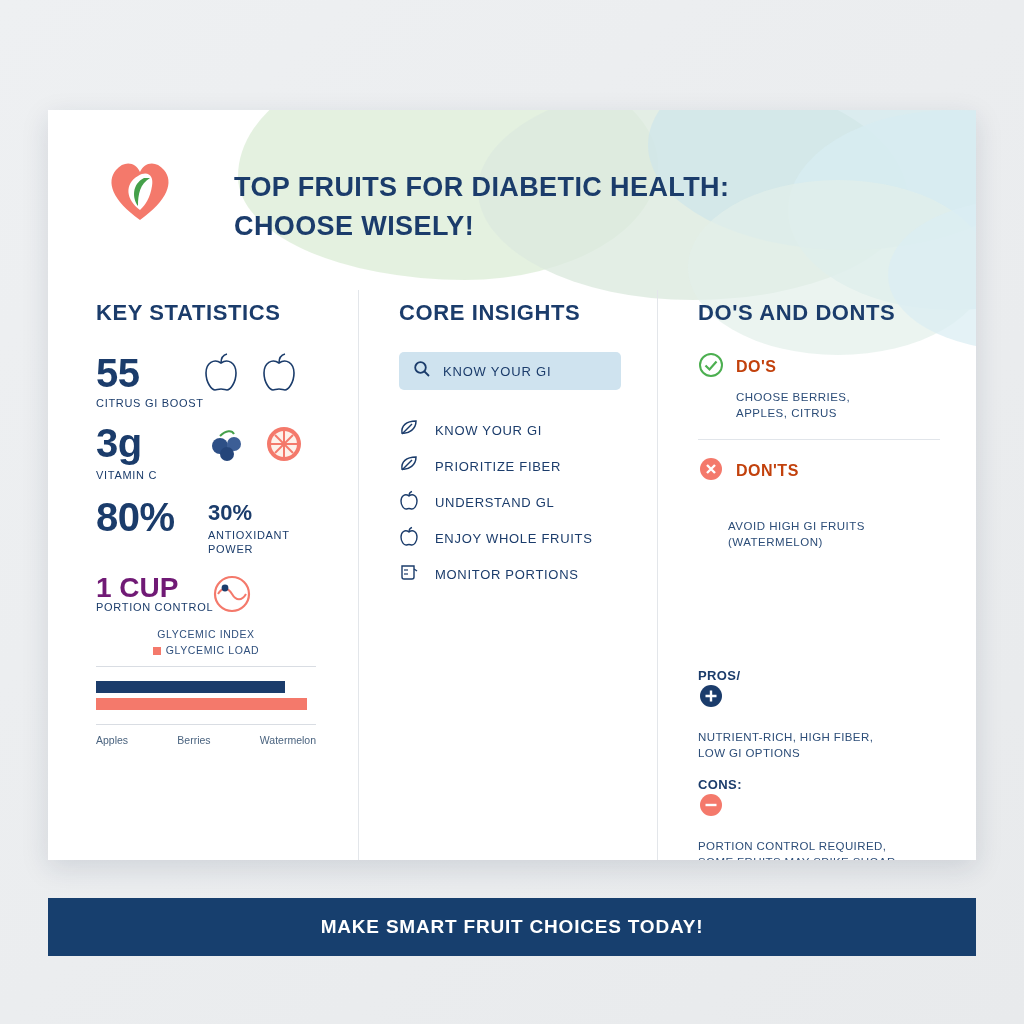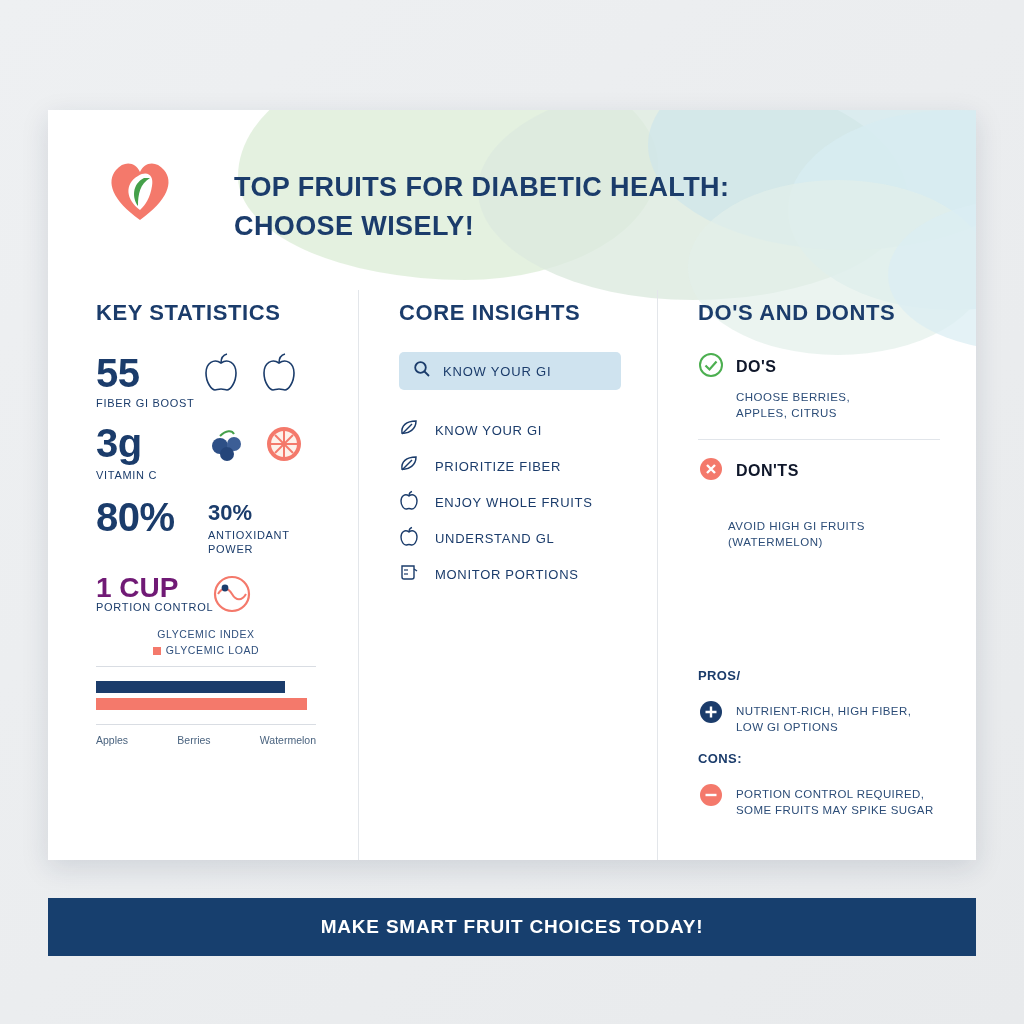--- a/index.html
+++ b/index.html
@@ -139,25 +139,25 @@
   .insight {
     display: flex;
     align-items: center;
     height: 36px;
     margin-bottom: 0px;
   }
   .insight .txt { color:#1b3c6b; font-size: 13px; letter-spacing: .7px; margin-left: 16px; }
 
   
   .dd-head { display:flex; align-items:center; gap:12px; }
-  .dd-title { color:#0f172a; font-size:16px; font-weight:bold; letter-spacing:.5px;}
+  .dd-title { color:#c2410c; font-size:16px; font-weight:bold; letter-spacing:.5px;}
   .dd-body { color:#2c4d78; font-size:11.5px; line-height:16px; letter-spacing:.5px; margin: 7px 0 0 38px;}
   .divider { height:1px; background:#e1e5ea; margin: 18px 0 16px 0;}
   .pc-title { color:#1b3c6b; font-size:13px; font-weight:bold; letter-spacing:.4px; }
-  .pc-row { display:flex; align-items:flex-start; gap:12px; margin-top: 16px;}
+  .pc-row { display:flex; align-items:flex-start; gap:12px; margin-top: 0; flex-direction: column;}
   .pc-text { color:#2c4d78; font-size:11.5px; line-height:16px; letter-spacing:.4px; padding-top:4px;}
 
   .footer {
     position: absolute;
     left: 48px;
     top: 898px;
     width: 928px;
     height: 58px;
     background: #173f6e;
     display:flex;
@@ -200,21 +200,21 @@
       </div>
     </div>
 
     <div class="columns">
 
       <div class="col col-1">
         <div class="col-title">KEY STATISTICS</div>
 
         <div class="stat-row" style="height:56px;">
           <div class="stat-big abs" style="left:0; top:0;">55</div>
-          <div class="stat-small abs" style="left:0; top:44px;">FIBER GI BOOST</div>
+          <div class="stat-small abs" style="left:0; top:44px;">CITRUS GI BOOST</div>
           <span class="abs" style="left:106px; top:0;">
             <svg width="38" height="40" viewBox="0 0 38 40">
                 <path d="M19 11 c -7 -5 -15 0 -15 10 c 0 10 6 17 9 17 c 2 0 3 -1 6 -1 c 3 0 4 1 6 1 c 3 0 9 -7 9 -17 c 0 -10 -8 -15 -15 -10 Z" fill="none" stroke="#1b3c6b" stroke-width="1.6"></path>
                 <path d="M19 11 c 0 -5 2 -8 6 -9" fill="none" stroke="#1b3c6b" stroke-width="1.6"></path>
               </svg>
           </span>
           <span class="abs" style="left:164px; top:0;">
             <svg width="38" height="40" viewBox="0 0 38 40">
                 <path d="M19 11 c -7 -5 -15 0 -15 10 c 0 10 6 17 9 17 c 2 0 3 -1 6 -1 c 3 0 4 1 6 1 c 3 0 9 -7 9 -17 c 0 -10 -8 -15 -15 -10 Z" fill="none" stroke="#1b3c6b" stroke-width="1.6"></path>
                 <path d="M19 11 c 0 -5 2 -8 6 -9" fill="none" stroke="#1b3c6b" stroke-width="1.6"></path>
@@ -313,30 +313,30 @@
           </span>
           <span class="txt">PRIORITIZE FIBER</span>
         </div>
         <div class="insight">
           <span>
             <svg width="20" height="20" viewBox="0 0 20 20">
                 <path d="M10 6 c -4 -3 -8 0 -8 5 c 0 5 3 8 5 8 c 1 0 2 -.5 3 -.5 c 1 0 2 .5 3 .5 c 2 0 5 -3 5 -8 c 0 -5 -4 -8 -8 -5 Z" fill="none" stroke="#1b3c6b" stroke-width="1.4"></path>
                 <path d="M10 6 c 0 -3 1 -4 3 -4.5" fill="none" stroke="#1b3c6b" stroke-width="1.4"></path>
               </svg>
           </span>
-          <span class="txt">ENJOY WHOLE FRUITS</span>
+          <span class="txt">UNDERSTAND GL</span>
         </div>
         <div class="insight">
           <span>
             <svg width="20" height="20" viewBox="0 0 20 20">
                 <path d="M10 6 c -4 -3 -8 0 -8 5 c 0 5 3 8 5 8 c 1 0 2 -.5 3 -.5 c 1 0 2 .5 3 .5 c 2 0 5 -3 5 -8 c 0 -5 -4 -8 -8 -5 Z" fill="none" stroke="#1b3c6b" stroke-width="1.4"></path>
                 <path d="M10 6 c 0 -3 1 -4 3 -4.5" fill="none" stroke="#1b3c6b" stroke-width="1.4"></path>
               </svg>
           </span>
-          <span class="txt">UNDERSTAND GL</span>
+          <span class="txt">ENJOY WHOLE FRUITS</span>
         </div>
         <div class="insight">
           <span>
             <svg width="20" height="20" viewBox="0 0 20 20">
                 <path d="M3 4 h12 v11 a2 2 0 0 1 -2 2 h-8 a2 2 0 0 1 -2 -2 Z" fill="none" stroke="#1b3c6b" stroke-width="1.4"></path>
                 <line x1="15" y1="7" x2="18" y2="9" stroke="#1b3c6b" stroke-width="1.4"></line>
                 <line x1="5" y1="8" x2="9" y2="8" stroke="#1b3c6b" stroke-width="1.2"></line>
                 <line x1="5" y1="12" x2="9" y2="12" stroke="#1b3c6b" stroke-width="1.2"></line>
               </svg>
           </span>

